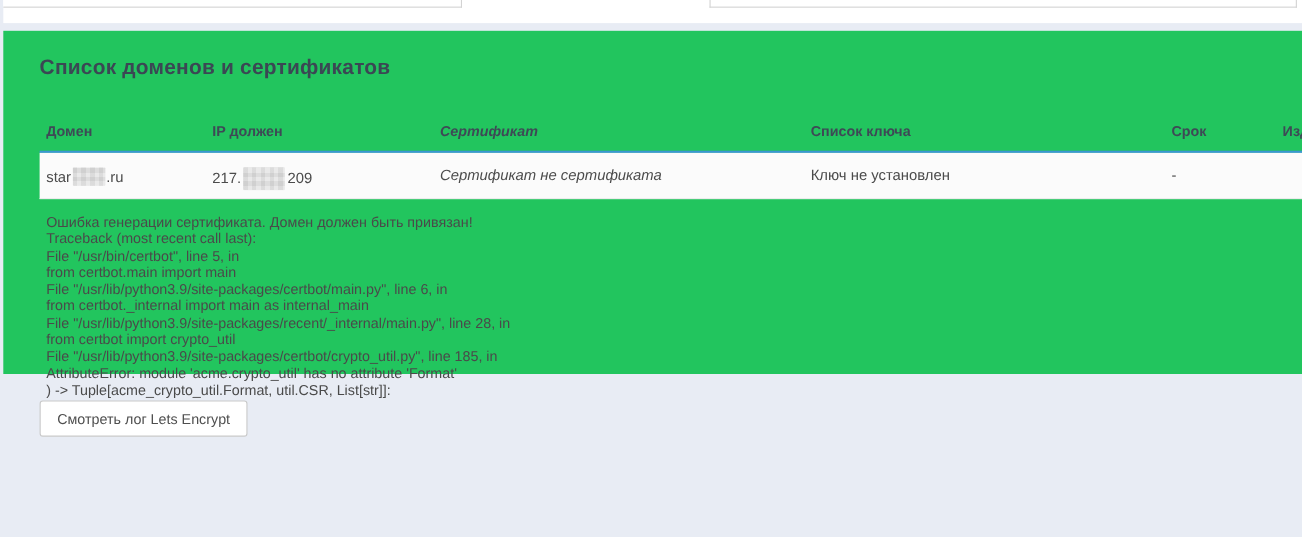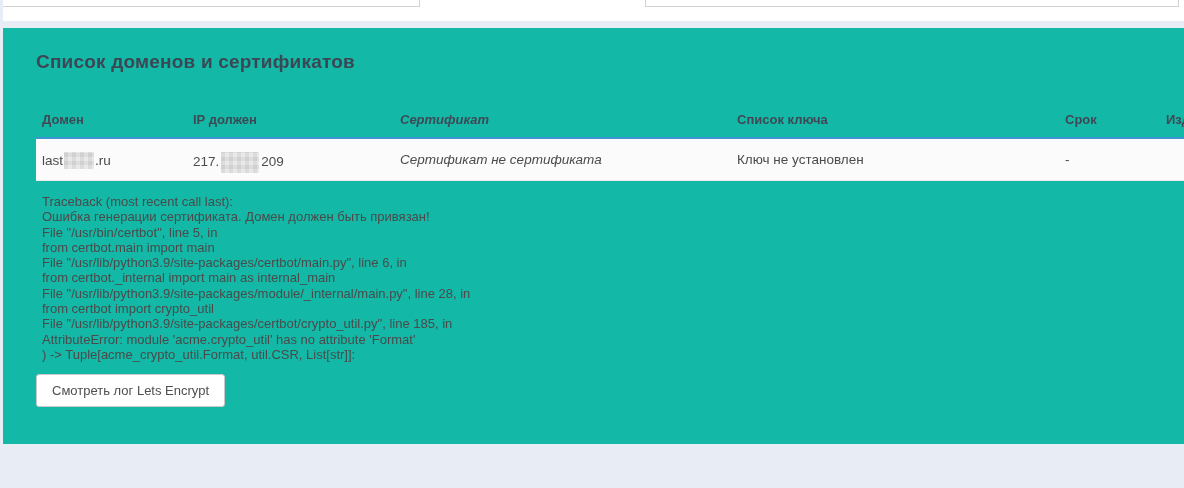--- a/index.html
+++ b/index.html
@@ -10,21 +10,21 @@
   }
 
   
   .topstrip { position:absolute; left:3px; top:0; right:0; height:21px; background:#ffffff; }
   .tab { position:absolute; top:0; height:7px; background:#ffffff; box-sizing:border-box; }
   .tab-left  { left:0; width:417px; border-right:1px solid #d3d3d3; border-bottom:1px solid #d3d3d3; }
   .tab-active{ left:417px; width:225px; }
   .tab-right { left:642px; width:534px; border-left:1px solid #d3d3d3; border-right:1px solid #d3d3d3; border-bottom:1px solid #d3d3d3; }
 
   
-  .card { position:absolute; left:3px; top:28px; right:0; height:416px; background:#14b8a6; }
+  .card { position:absolute; left:3px; top:28px; right:0; height:312px; background:#22c55e; }
 
   .title {
     position:absolute; left:33px; top:23px; margin:0;
     font-size:19px; font-weight:700; color:#3b4754; letter-spacing:.2px;
   }
 
   
   .th, .td { position:absolute; font-size:13px; white-space:nowrap; }
   .th { top:84px; font-weight:700; color:#3e4956; }
   .td { top:124px; color:#4b4b4b; font-size:13.5px; }
@@ -46,21 +46,21 @@
 
   
   .traceback {
     position:absolute; left:39px; top:166px;
     font-size:13px; line-height:15.3px; color:#4a4a4a;
   }
   .traceback div { white-space:nowrap; }
 
   
   .log-btn {
-    position:absolute; left:33px; top:346px; height:33px; padding:0 15px;
+    position:absolute; left:33px; top:336px; height:33px; padding:0 15px;
     background:#ffffff; border:1px solid #c9c9c9; border-radius:3px;
     font-size:13px; color:#4f4f4f; font-family:inherit; cursor:pointer;
   }
 </style>
 </head>
 <body>
 
 <div class="topstrip">
   <div class="tab tab-left"></div>
   <div class="tab tab-active"></div>
@@ -75,35 +75,35 @@
     <span class="th c1">Домен</span>
     <span class="th c2">IP должен</span>
     <span class="th c3">Сертификат</span>
     <span class="th c4">Список ключа</span>
     <span class="th c5">Срок</span>
     <span class="th c6">Изд</span>
 
     <div class="header-underline"></div>
     <div class="row-bg"></div>
 
-    <span class="td c1"><span>last</span><span class="blur-box blur-domain"></span><span>.ru</span></span>
+    <span class="td c1"><span>star</span><span class="blur-box blur-domain"></span><span>.ru</span></span>
     <span class="td c2"><span>217.</span><span class="blur-box blur-ip"></span><span>209</span></span>
     <span class="td c3">Сертификат не сертификата</span>
     <span class="td c4">Ключ не установлен</span>
     <span class="td c5">-</span>
   </div>
 
   <div class="traceback">
+    <div>Ошибка генерации сертификата. Домен должен быть привязан!</div>
     <div>Traceback (most recent call last):</div>
-    <div>Ошибка генерации сертификата. Домен должен быть привязан!</div>
     <div>File "/usr/bin/certbot", line 5, in</div>
     <div>from certbot.main import main</div>
     <div>File "/usr/lib/python3.9/site-packages/certbot/main.py", line 6, in</div>
     <div>from certbot._internal import main as internal_main</div>
-    <div>File "/usr/lib/python3.9/site-packages/module/_internal/main.py", line 28, in</div>
+    <div>File "/usr/lib/python3.9/site-packages/recent/_internal/main.py", line 28, in</div>
     <div>from certbot import crypto_util</div>
     <div>File "/usr/lib/python3.9/site-packages/certbot/crypto_util.py", line 185, in</div>
     <div>AttributeError: module 'acme.crypto_util' has no attribute 'Format'</div>
     <div>) -&gt; Tuple[acme_crypto_util.Format, util.CSR, List[str]]:</div>
   </div>
 
   <button class="log-btn">Смотреть лог Lets Encrypt</button>
 
 </div>
 

